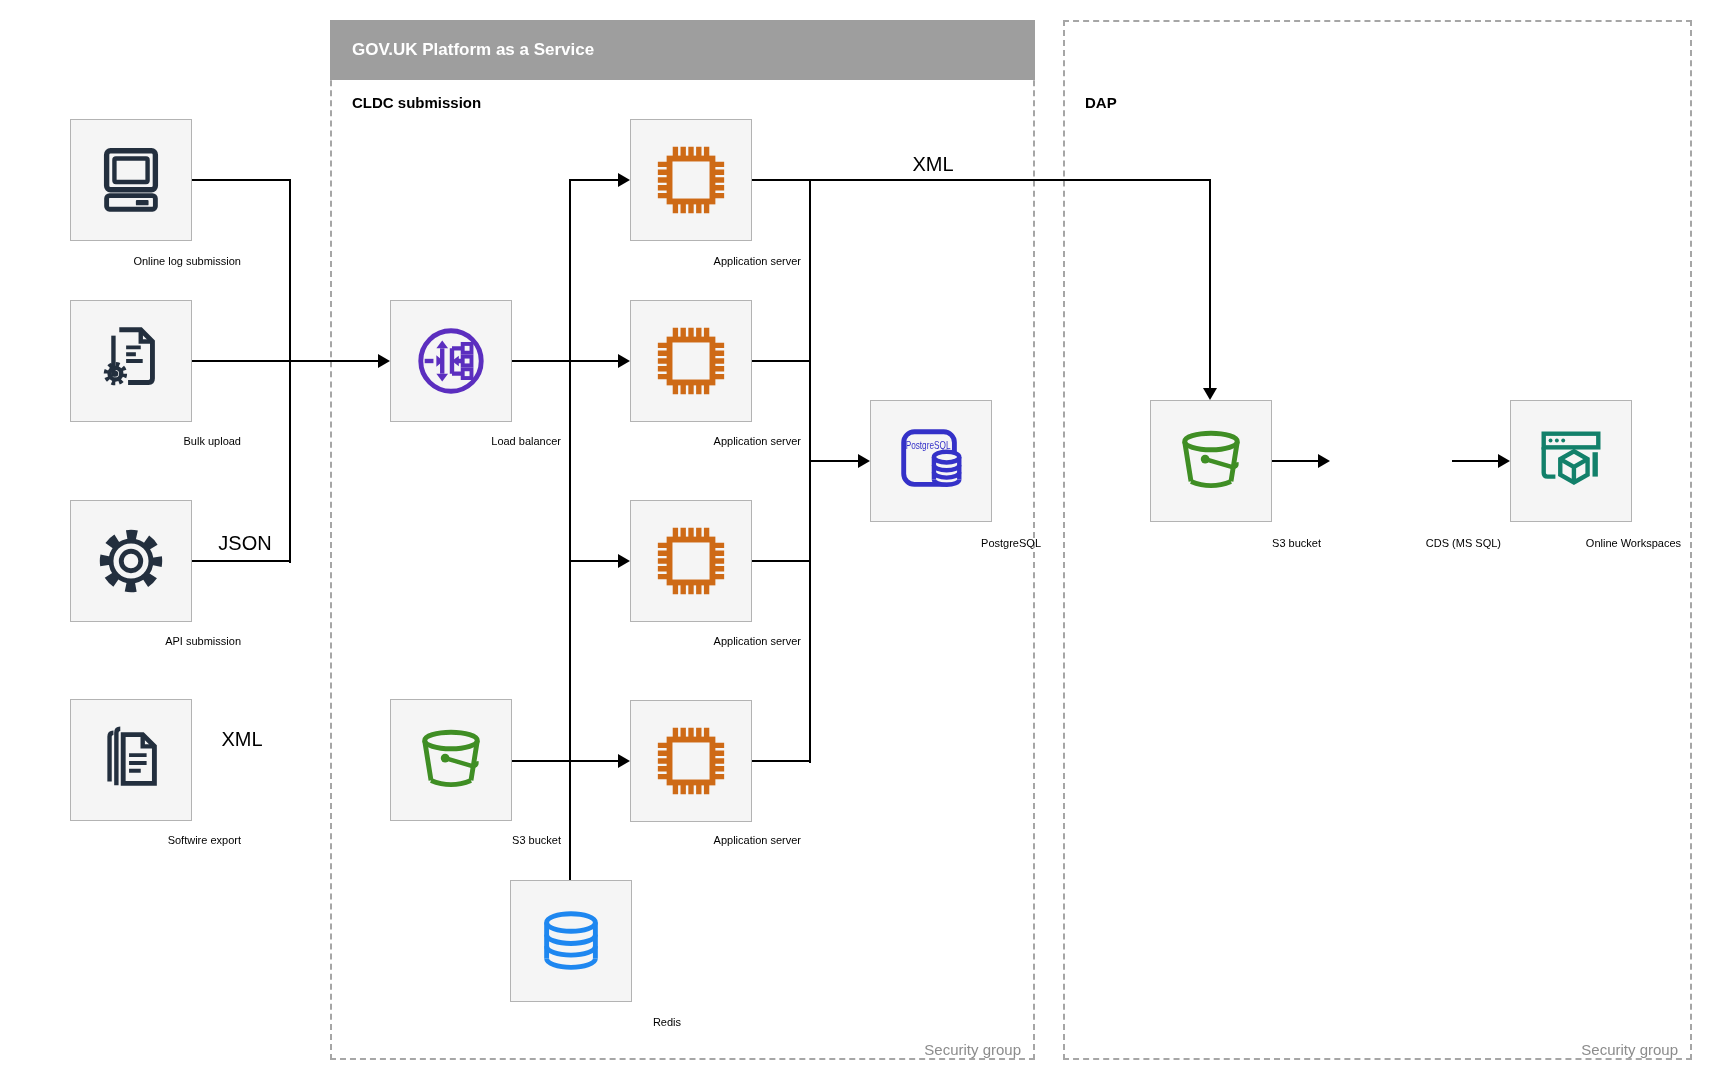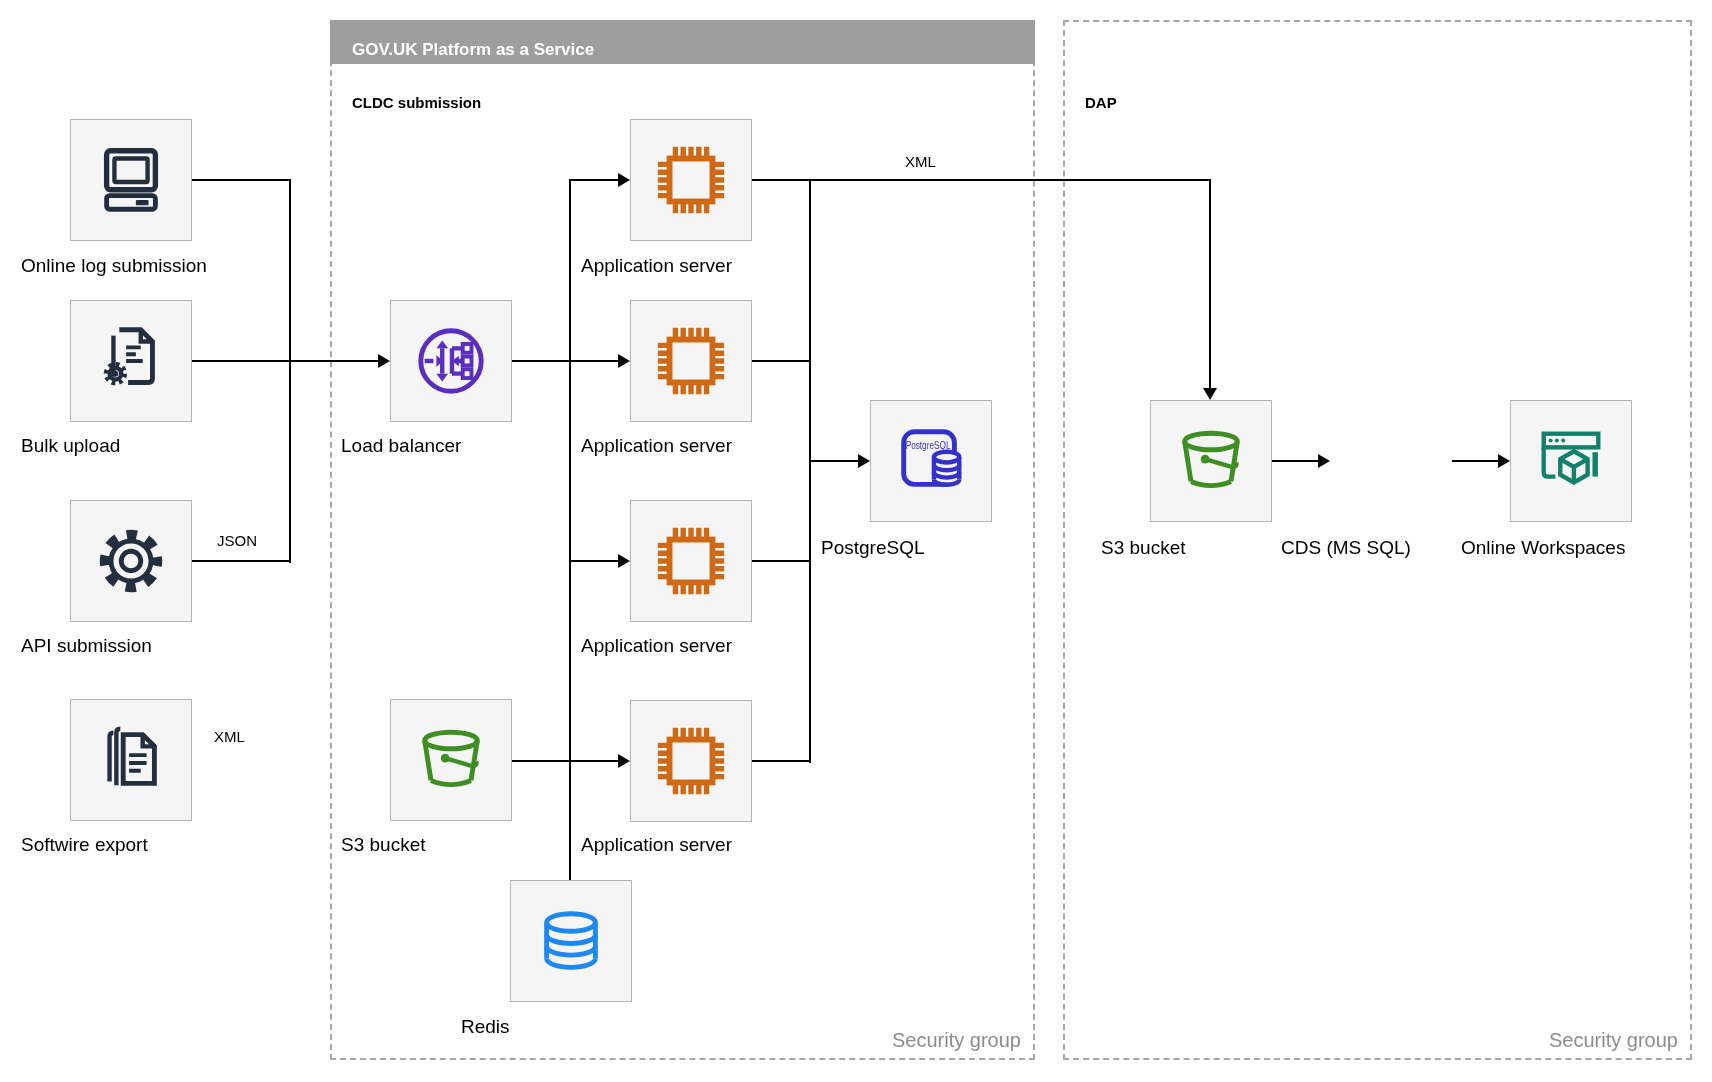--- a/index.html
+++ b/index.html
@@ -1,41 +1,41 @@
 <!DOCTYPE html>
 <html style="--navy: #232F3E; --orange: #CE6A16; --purple: #5B2EBF; --indigo: #3431C8; --green: #3F8E24; --blue: #1E87F0; --teal: #12806A; --bar: #9E9E9E; --nodebg: #F5F5F5; --nodeborder: #B3B3B3; --muted: #8C8C8C;"><head>
 <meta charset="utf-8">
 <style>
   html,body{margin:0;padding:0;background:#ffffff;}
   #canvas{position:relative;width:1712px;height:1082px;background:#ffffff;
           font-family:"Liberation Sans",sans-serif;overflow:hidden;}
 
   
   .frame{position:absolute;border:2px dashed #a6a6a6;box-sizing:border-box;background:transparent;}
-  .frame-header{position:absolute;left:-2px;top:-2px;right:-2px;height:44px;background:var(--bar);
+  .frame-header{position:absolute;left:-2px;top:-2px;right:-2px;height:60px;background:var(--bar);
                 color:#ffffff;font-size:17px;font-weight:bold;line-height:60px;padding-left:22px;}
   .frame-sub{position:absolute;left:20px;top:72px;font-size:15px;font-weight:bold;color:#000;}
-  .frame-footer{position:absolute;right:12px;bottom:6px;font-size:20px;color:var(--muted);}
+  .frame-footer{position:absolute;right:12px;bottom:0;font-size:15px;color:var(--muted);}
 
   
   .node{position:absolute;width:122px;height:122px;background:var(--nodebg);
         border:1.5px solid var(--nodeborder);box-sizing:border-box;
         display:flex;align-items:center;justify-content:center;}
   .node svg{display:block;}
-  .nlabel{position:absolute;width:220px;text-align:left;font-size:19px;color:#000;}
+  .nlabel{position:absolute;width:220px;text-align:right;font-size:11px;color:#000;}
 
   
   .h,.v{position:absolute;background:#000;}
   .h{height:2px;} .v{width:2px;}
   .ar{position:absolute;width:0;height:0;border-top:7px solid transparent;
       border-bottom:7px solid transparent;border-left:12px solid #000;}
   .ad{position:absolute;width:0;height:0;border-left:7px solid transparent;
       border-right:7px solid transparent;border-top:12px solid #000;}
-  .elabel{position:absolute;font-size:15px;color:#000;background:#fff;padding:0 3px;
-          width:56px;}
+  .elabel{position:absolute;font-size:20px;color:#000;background:#fff;padding:0 3px;
+          text-align:center;width:56px;}
 
   
   .c-navy{color:var(--navy);} .c-orange{color:var(--orange);} .c-purple{color:var(--purple);}
   .c-indigo{color:var(--indigo);} .c-green{color:var(--green);} .c-blue{color:var(--blue);}
   .c-teal{color:var(--teal);}
   svg .st{stroke:currentColor;fill:none;}
   svg .fl{fill:currentColor;stroke:none;}
   svg .mask{fill:var(--nodebg);stroke:none;}
   svg text{font-family:"Liberation Sans",sans-serif;}
 </style>

